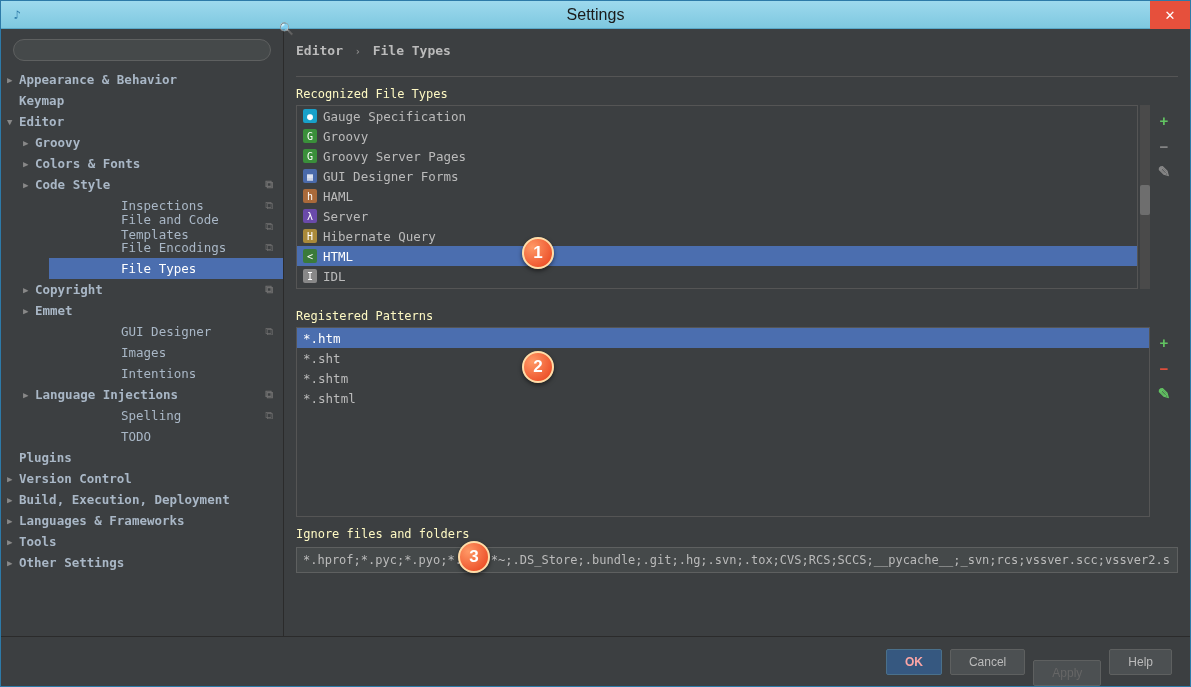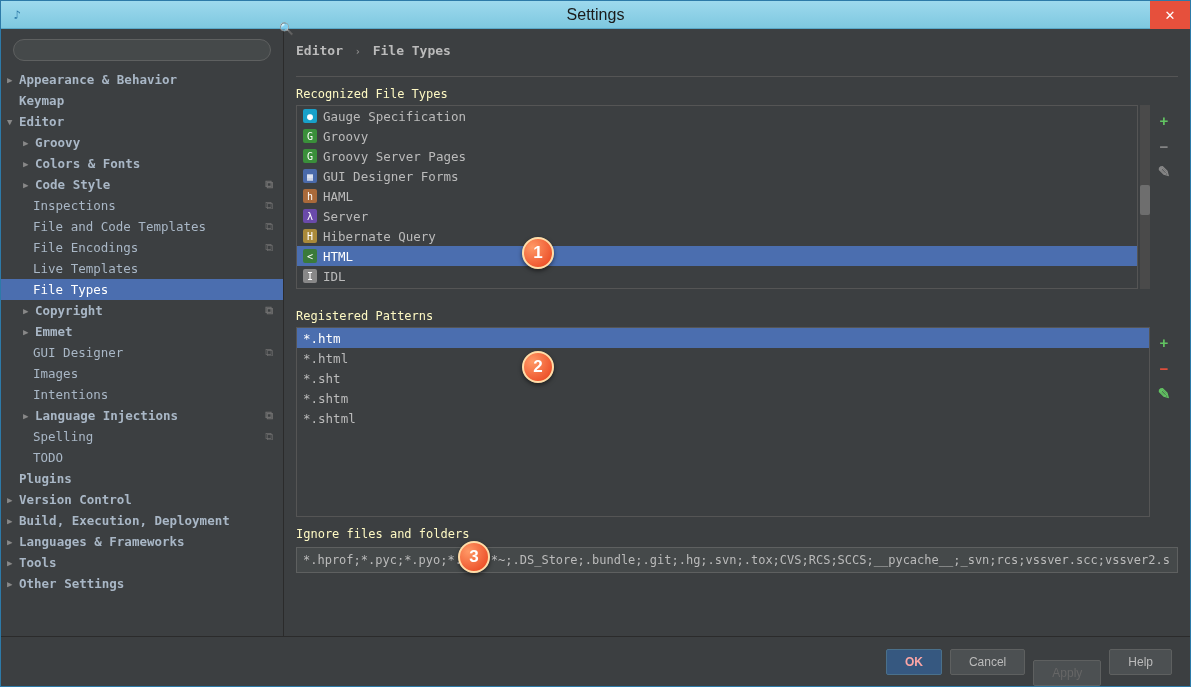--- a/index.html
+++ b/index.html
@@ -10,21 +10,21 @@
 .titlebar-title { position: absolute; left: 50%; transform: translateX(-50%); color: #1a1a1a; font-size: 16px; }
 .close-btn { position: absolute; right: 0; top: 0; width: 40px; height: 28px; background: #e6503c; color: #fff; display: flex; align-items: center; justify-content: center; font-size: 13px; cursor: pointer; }
 .content { flex: 1; display: flex; background: #3c3f41; overflow: hidden; }
 .sidebar { width: 283px; background: #3c3f41; border-right: 1px solid #2b2b2b; display: flex; flex-direction: column; padding-top: 10px; }
 .search-wrap { padding: 0 12px 8px 12px; }
 .search { width: 100%; height: 22px; background: #45494a; border: 1px solid #5e6060; border-radius: 11px; padding: 0 8px 0 24px; color: #bbb; font-size: 12px; position: relative; }
 .search-icon { position: absolute; margin-left: 8px; margin-top: -17px; color: #888; font-size: 12px; }
 .tree { flex: 1; overflow: auto; font-family: "Consolas", monospace; color: #a9b7c6; }
 .tree-item { display: flex; align-items: center; height: 21px; padding-left: 18px; cursor: pointer; position: relative; font-weight: bold; font-size: 12.5px; }
 .tree-item.level1 { padding-left: 34px; }
-.tree-item.level2 { padding-left: 32px; }
+.tree-item.level2 { padding-left: 72px; margin-left: 48px; }
 .tree-item .arrow { position: absolute; font-size: 9px; color: #888; }
 .tree-item.level0 .arrow { left: 6px; }
 .tree-item.level1 .arrow { left: 22px; }
 .tree-item.selected { background: #4b6eaf; color: #fff; }
 .tree-item.nonbold { font-weight: normal; }
 .tree-item .copy-icon { position: absolute; right: 10px; color: #6e6e6e; font-size: 11px; }
 .main { flex: 1; display: flex; flex-direction: column; background: #3c3f41; padding: 0 12px 0 12px; overflow: hidden; }
 .breadcrumb { padding: 14px 0 10px 0; color: #bbbbbb; font-family: "Consolas", monospace; font-weight: bold; font-size: 13px; }
 .breadcrumb .sep { margin: 0 4px; color: #888; font-size: 10px; }
 .section-label { color: #fef9c3; font-size: 12px; padding: 6px 0 4px 0; font-family: "Consolas", monospace; }
@@ -98,23 +98,20 @@
             <span class="copy-icon">⧉</span>
           </div>
           <div class="tree-item level2 nonbold">
             <span>File and Code Templates</span>
             <span class="copy-icon">⧉</span>
           </div>
           <div class="tree-item level2 nonbold">
             <span>File Encodings</span>
             <span class="copy-icon">⧉</span>
           </div>
-          <div class="tree-item level2 nonbold">
-            <span>Live Templates</span>
-          </div>
           <div class="tree-item level2 selected nonbold">
             <span>File Types</span>
           </div>
           <div class="tree-item level1">
             <span class="arrow">▶</span>
             <span>Copyright</span>
             <span class="copy-icon">⧉</span>
           </div>
           <div class="tree-item level1">
             <span class="arrow">▶</span>
@@ -225,23 +222,20 @@
           <div class="tool-btn tool-edit">✎</div>
         </div>
       </div>
 
       <div style="height:14px"></div>
       <div class="section-label">Registered Patterns</div>
       <div class="section-box">
         <div class="list-box patterns" id="patterns-list">
             <div class="list-row selected">
               <span>*.htm</span>
-            </div>
-            <div class="list-row">
-              <span>*.html</span>
             </div>
             <div class="list-row">
               <span>*.sht</span>
             </div>
             <div class="list-row">
               <span>*.shtm</span>
             </div>
             <div class="list-row">
               <span>*.shtml</span>
             </div>

